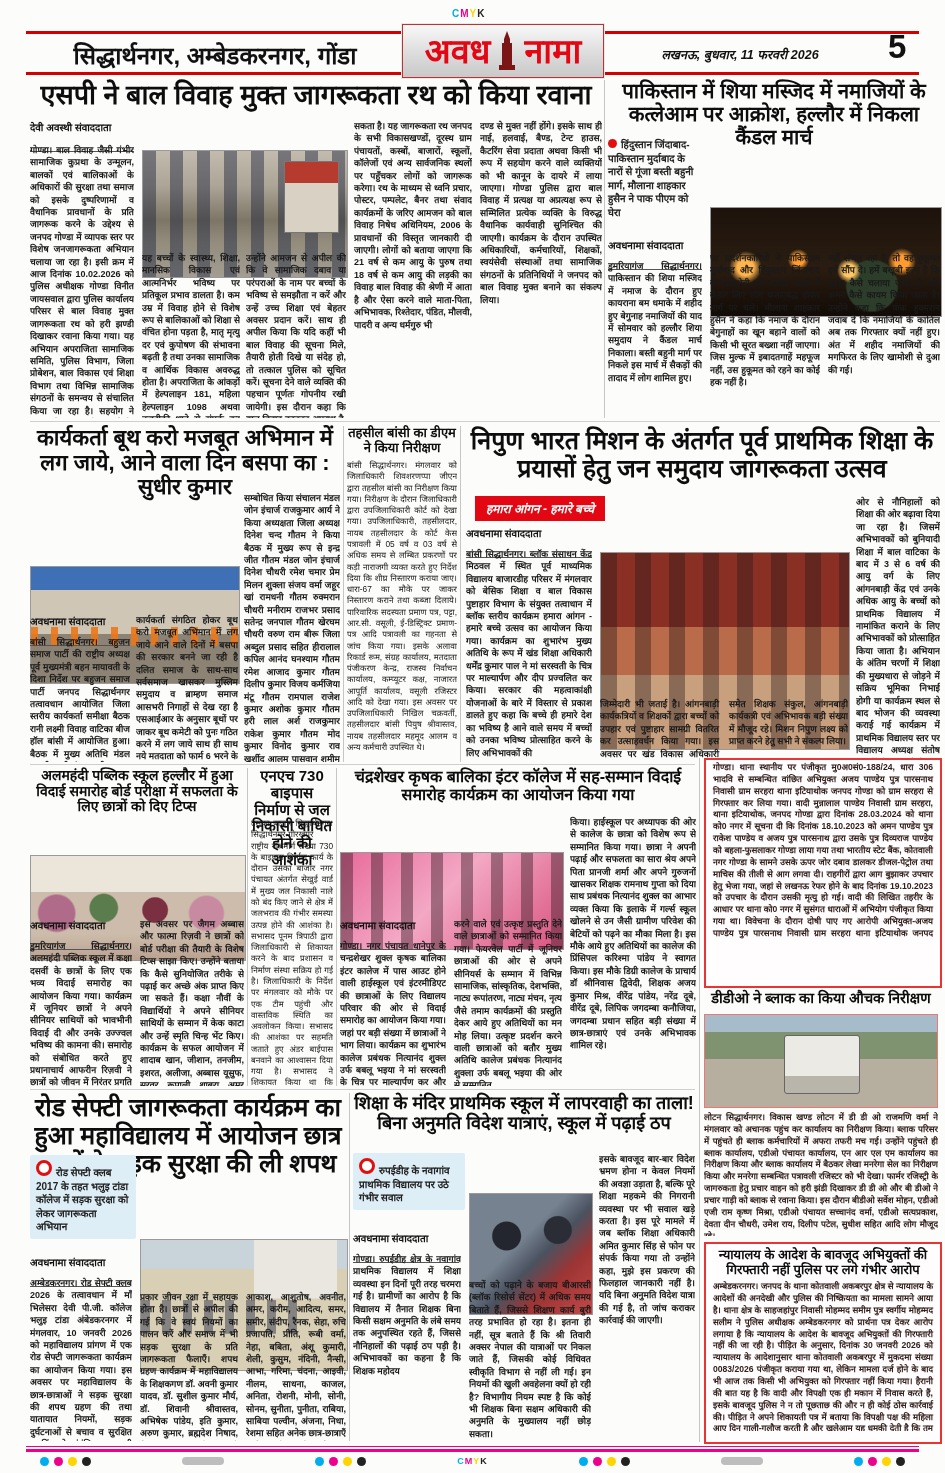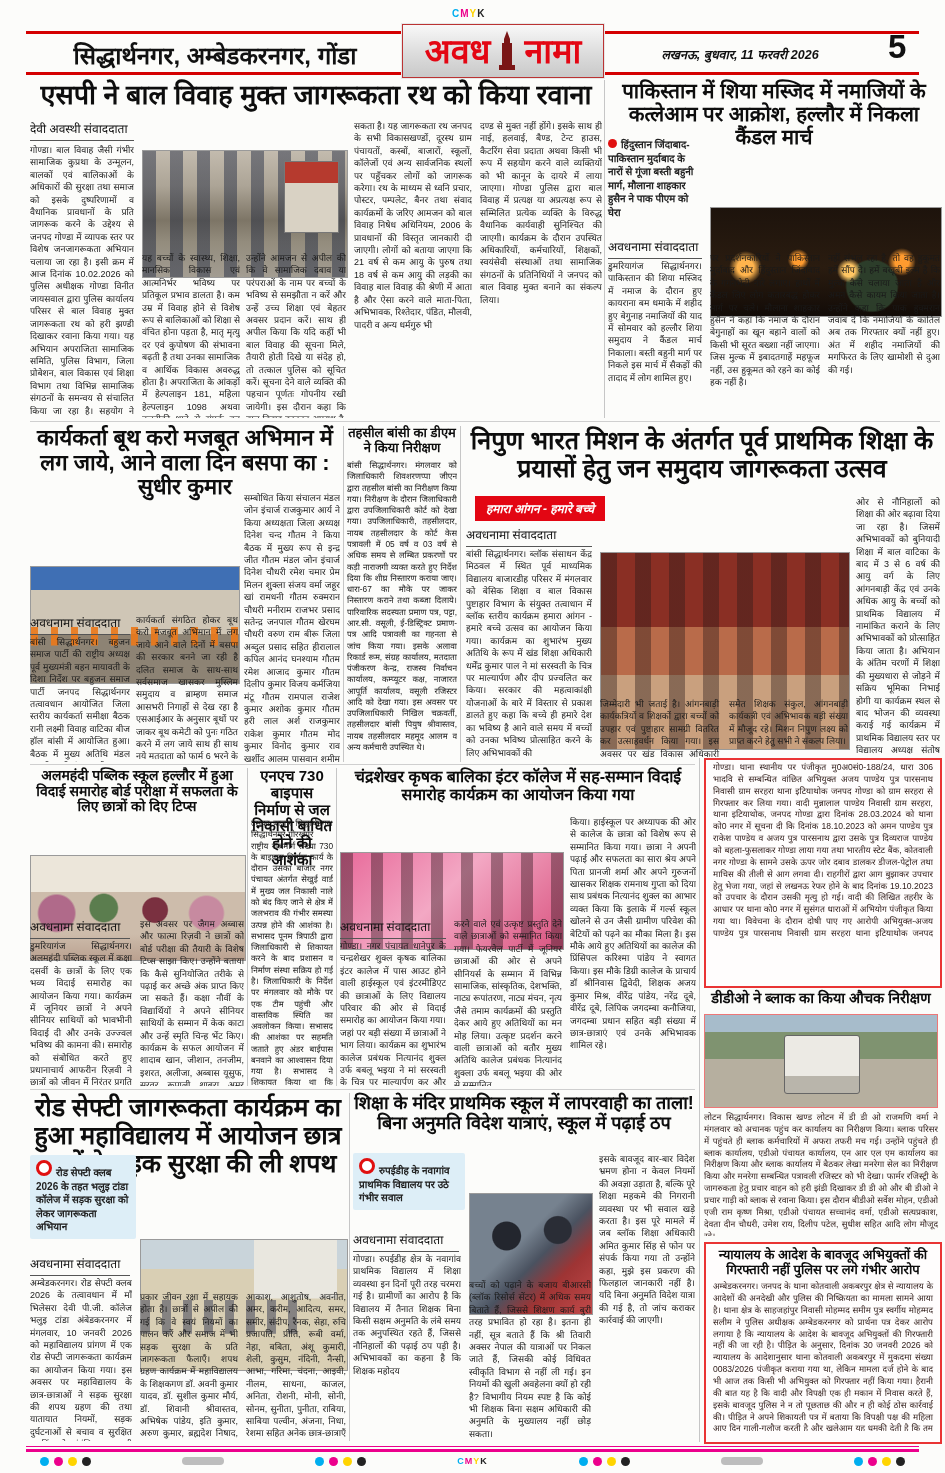--- a/index.html
+++ b/index.html
@@ -11,22 +11,22 @@
   .regtext .c{color:#00aeef}.regtext .m{color:#ec008c}.regtext .y{color:#ffd400}.regtext .k{color:#222}
   .rule-red{background:#d40000;height:3px;}
   .edition{font-size:24px;font-weight:bold;text-align:center;}
   .masthead{background:linear-gradient(180deg,#f8f8f8 0%,#dcdcdc 55%,#c9c9c9 100%);
             border:1px solid #b33;box-shadow:0 0 0 1px #e8e8e8;display:flex;align-items:center;justify-content:center;gap:4px;}
   .masthead .mtxt{color:#e30613;font-size:34px;font-weight:bold;line-height:1;}
   .dateline{font-size:12.5px;font-weight:bold;text-align:center;}
   .pagenum{font-size:33px;font-weight:bold;}
   
   .hl{font-weight:bold;color:#0d0d0d;text-align:center;line-height:1.12;}
-  .byline{font-size:12px;font-weight:normal;border-bottom:1px solid #555;padding-bottom:3px;}
-  .body{font-size:9px;line-height:1.38;text-align:justify;overflow:hidden;color:#1a1a1a;}
+  .byline{font-size:10px;font-weight:bold;border-bottom:1px solid #555;padding-bottom:17px;}
+  .body{font-size:9px;line-height:1.38;text-align:justify;overflow:hidden;color:#1a1a1a;font-weight:bold;}
   .body-sm{font-size:8.3px;line-height:1.36;text-align:justify;overflow:hidden;color:#1a1a1a;}
   .kicker{font-size:10px;font-weight:bold;line-height:1.35;color:#222;}
   .kicker-box{background:#ddeef7;padding:5px 6px;border-radius:2px;}
   .bullet-dot{display:inline-block;width:9px;height:9px;border-radius:50%;background:#e01010;margin-right:4px;}
   .bullet-ring{display:inline-block;width:10px;height:10px;border-radius:50%;border:3px solid #e01010;background:#fff;margin-right:4px;}
   .badge-red{background:#e30613;color:#fff;font-weight:bold;font-size:12px;text-align:center;padding:4px 2px;}
   .redbox{border:2px solid #e93434;background:#fffdfd;}
   .vsep{background:#c6c6c6;width:1px;}
   .hsep{background:#cfcfcf;height:1px;}
   
@@ -200,21 +200,21 @@
       <div class="hl" style="font-size:13px;padding:4px 8px 2px;">न्यायालय के आदेश के बावजूद अभियुक्तों की गिरफ्तारी नहीं पुलिस पर लगे गंभीर आरोप</div>
       <div class="body" style="font-size:8.6px;padding:2px 7px;height:148px;color:#33201d;">अम्बेडकरनगर। जनपद के थाना कोतवाली अकबरपुर क्षेत्र से न्यायालय के आदेशों की अनदेखी और पुलिस की निष्क्रियता का मामला सामने आया है। थाना क्षेत्र के साहजहांपुर निवासी मोहम्मद समीम पुत्र स्वर्गीय मोहम्मद सलीम ने पुलिस अधीक्षक अम्बेडकरनगर को प्रार्थना पत्र देकर आरोप लगाया है कि न्यायालय के आदेश के बावजूद अभियुक्तों की गिरफ्तारी नहीं की जा रही है। पीड़ित के अनुसार, दिनांक 30 जनवरी 2026 को न्यायालय के आदेशानुसार थाना कोतवाली अकबरपुर में मुकदमा संख्या 0083/2026 पंजीकृत कराया गया था, लेकिन मामला दर्ज होने के बाद भी आज तक किसी भी अभियुक्त को गिरफ्तार नहीं किया गया। हैरानी की बात यह है कि वादी और विपक्षी एक ही मकान में निवास करते हैं, इसके बावजूद पुलिस ने न तो पूछताछ की और न ही कोई ठोस कार्रवाई की। पीड़ित ने अपने शिकायती पत्र में बताया कि विपक्षी पक्ष की महिला आए दिन गाली-गलौज करती है और खुलेआम यह धमकी देती है कि तुम लोग कुछ नहीं कर पाओगे, क्योंकि पुलिस को हम लोग पैसा दे चुके हैं। इस तरह की बातों से पीड़ित और उसके परिवार में भय का माहौल बना हुआ है।</div>
     </div>
   </div>
 
   <div class="abs hsep" style="top:1089px;left:30px;width:665px;"></div>
 
   <div class="abs" style="top:1093px;left:30px;width:316px;height:348px;">
     <div class="hl" style="font-size:25px;">रोड सेफ्टी जागरूकता कार्यक्रम का हुआ महाविद्यालय में आयोजन छात्र छात्रों ने सड़क सुरक्षा की ली शपथ</div>
     <div class="abs kicker kicker-box" style="top:62px;left:0;width:94px;">
-      <span class="bullet-ring"></span><span>रोड सेफ्टी क्लब 2026 के तहत भलुइ टांडा कॉलेज में सड़क सुरक्षा को लेकर जागरूकता अभियान</span>
+      <span class="bullet-ring"></span><span>रोड सेफ्टी क्लब 2017 के तहत भलुइ टांडा कॉलेज में सड़क सुरक्षा को लेकर जागरूकता अभियान</span>
     </div>
     <div class="abs byline" style="top:162px;left:0;width:100px;">अवधनामा संवाददाता</div>
     <div class="abs body" style="top:184px;left:0;width:102px;height:164px;">अम्बेडकरनगर। रोड सेफ्टी क्लब 2026 के तत्वावधान में माँ भिलेसरा देवी पी.जी. कॉलेज भलुइ टांडा अंबेडकरनगर में मंगलवार, 10 जनवरी 2026 को महाविद्यालय प्रांगण में एक रोड सेफ्टी जागरूकता कार्यक्रम का आयोजन किया गया। इस अवसर पर महाविद्यालय के छात्र-छात्राओं ने सड़क सुरक्षा की शपथ ग्रहण की तथा यातायात नियमों, सड़क दुर्घटनाओं से बचाव व सुरक्षित ड्राइविंग से संबंधित जानकारी प्राप्त की। कार्यक्रम के दौरान वक्ताओं ने छात्रों को बताया कि हेलमेट, सीट बेल्ट का प्रयोग, निर्धारित गति सीमा का पालन, मोबाइल फोन का उपयोग न करना तथा ट्रैफिक नियमों का सम्मान करना किस</div>
     <div class="abs photo ph-road" style="top:62px;left:110px;width:206px;height:130px;"></div>
     <div class="abs body" style="top:198px;left:110px;width:98px;height:150px;">प्रकार जीवन रक्षा में सहायक होता है। छात्रों से अपील की गई कि वे स्वयं नियमों का पालन करें और समाज में भी सड़क सुरक्षा के प्रति जागरूकता फैलाएँ। शपथ ग्रहण कार्यक्रम में महाविद्यालय के शिक्षकगण डॉ. अवनी कुमार यादव, डॉ. सुशील कुमार मौर्य, डॉ. शिवानी श्रीवास्तव, अभिषेक पांडेय, इति कुमार, अरुण कुमार, ब्रह्मदेश निषाद, शिव प्रकाश, संदीप, सुश्री लक्ष्मी एवं सुश्री अंशिका रानी सहित अन्य प्राध्यापक एवं प्राध्यापिकाओं की गरिमामयी उपस्थिति रही। कार्यक्रम में बड़ी संख्या में छात्र-छात्राओं ने उत्साहपूर्वक सहभागिता निभाई। उपस्थित विद्यार्थियों में</div>
     <div class="abs body" style="top:198px;left:216px;width:100px;height:150px;">आकाश, आशुतोष, अवनीत, अमर, करीम, आदित्य, समर, समीर, संदीप, रैनक, सेहा, रुचि प्रजापति, प्रीति, रूबी वर्मा, नेहा, बबिता, अंशू कुमारी, शेली, कुसुम, नंदिनी, नैन्सी, आभा, गरिमा, चंदना, आइवी, नीलम, साधना, काजल, अनिता, रोशनी, मोनी, सोनी, सोनम, सुनीता, पुनीता, राबिया, साबिया पल्वीन, अंजना, निधा, रेशमा सहित अनेक छात्र-छात्राएँ शामिल रहीं। कार्यक्रम के अंत में महाविद्यालय प्रशासन ने सभी प्रतिभागियों का आभार व्यक्त करते हुए भविष्य में भी इस प्रकार के जागरूकता कार्यक्रमों के आयोजन की प्रतिबद्धता जताई।</div>
   </div>
 
   <div class="abs vsep" style="top:1093px;left:349px;height:348px;"></div>
 

